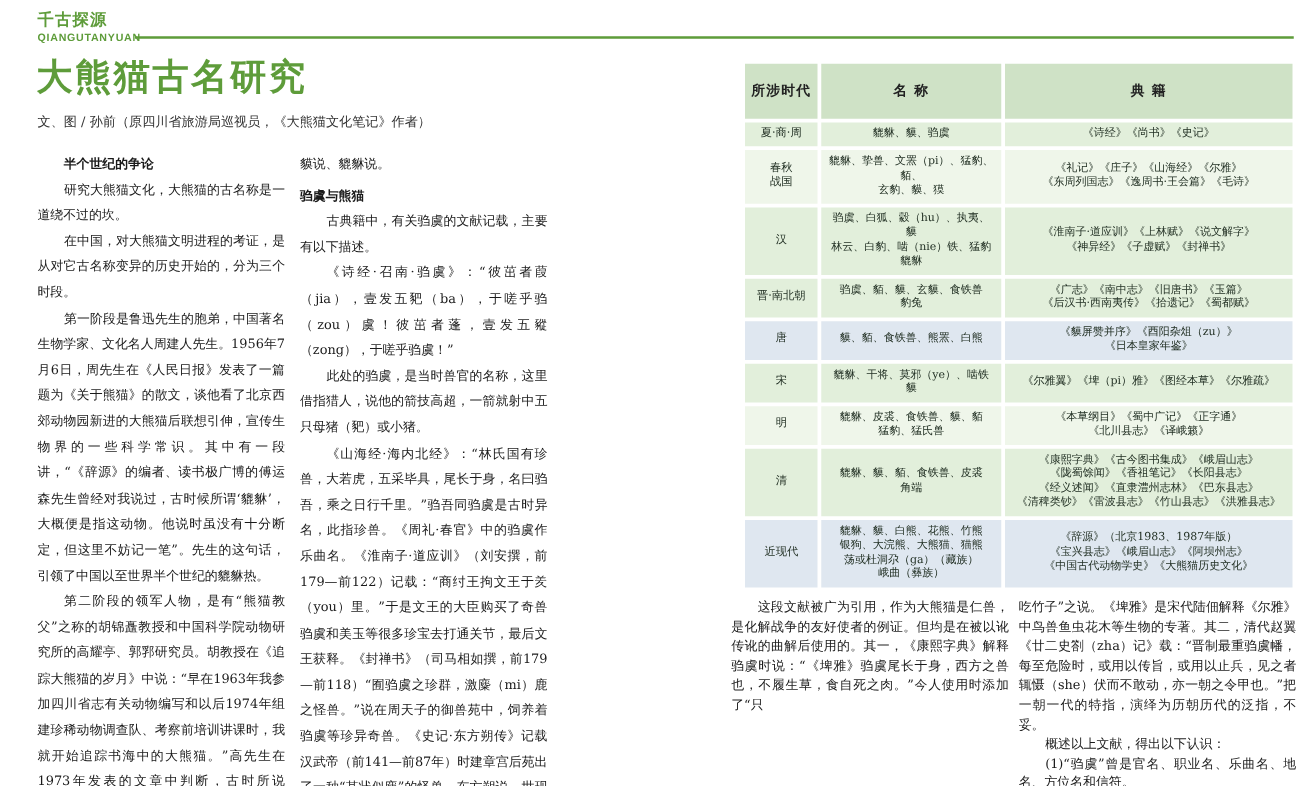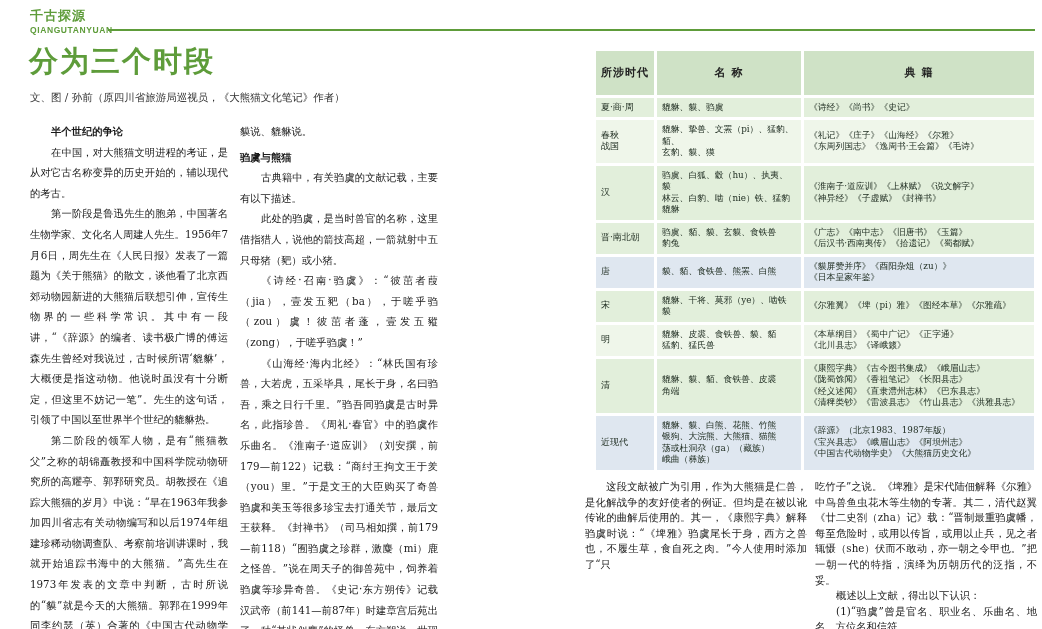--- a/index.html
+++ b/index.html
@@ -27,68 +27,69 @@
   .block.p{text-indent:2.05em;}
   .block.c{text-indent:0;}
   .block.h{font-weight:bold;margin-left:21px;}
   .block.hg{font-weight:bold;margin-top:5px;}
   
   #tablewrap{position:absolute;left:593px;top:48px;width:444px;}
   table.panda{border-collapse:separate;border-spacing:3px;width:444px;
               font-size:8.8px;line-height:11.5px;color:#223024;table-layout:fixed;}
   table.panda th{background:#cfe2c6;font-weight:bold;font-size:11px;color:#222;
                  text-align:center;padding:16px 2px;letter-spacing:1px;}
-  table.panda td{padding:4px 5px;vertical-align:middle;white-space:pre-line;}
+  table.panda td{padding:4px 5px;vertical-align:middle;white-space:pre-line;text-align:center;}
   td.era{font-size:9px;}
   col.c-era{width:58px;} col.c-names{width:144px;} col.c-books{width:230px;}
   .green{background:#e2efdb;}
   .light{background:#eff6ea;}
   .blue{background:#dfe7f0;}
   .caption{margin-top:6px;font-size:9.5px;color:#555;
            font-family:"DejaVu Sans","Liberation Sans",sans-serif;}
 </style>
 </head>
 <body>
 
 <div class="page">
 
   <header class="masthead">
     <div class="m-cn">千古探源</div>
     <div class="m-en">QIANGUTANYUAN</div>
   </header>
   <div class="rule"></div>
 
-  <h1 class="title">分为三个时段</h1>
+  <h1 class="title">大熊猫古名研究</h1>
   <div class="byline">文、图 / 孙前（原四川省旅游局巡视员，《大熊猫文化笔记》作者）</div>
 
   <div id="col1" class="textcol">
 
       <div class="block h">半个世纪的争论</div>
 
-
-      <div class="block p">在中国，对大熊猫文明进程的考证，是从对它古名称变异的历史开始的，辅以现代的考古。</div>
+      <div class="block p">研究大熊猫文化，大熊猫的古名称是一道绕不过的坎。</div>
+
+      <div class="block p">在中国，对大熊猫文明进程的考证，是从对它古名称变异的历史开始的，分为三个时段。</div>
 
       <div class="block p">第一阶段是鲁迅先生的胞弟，中国著名生物学家、文化名人周建人先生。1956年7月6日，周先生在《人民日报》发表了一篇题为《关于熊猫》的散文，谈他看了北京西郊动物园新进的大熊猫后联想引伸，宣传生物界的一些科学常识。其中有一段讲，“《辞源》的编者、读书极广博的傅运森先生曾经对我说过，古时候所谓‘貔貅’，大概便是指这动物。他说时虽没有十分断定，但这里不妨记一笔”。先生的这句话，引领了中国以至世界半个世纪的貔貅热。</div>
 
       <div class="block p">第二阶段的领军人物，是有“熊猫教父”之称的胡锦矗教授和中国科学院动物研究所的高耀亭、郭郛研究员。胡教授在《追踪大熊猫的岁月》中说：“早在1963年我参加四川省志有关动物编写和以后1974年组建珍稀动物调查队、考察前培训讲课时，我就开始追踪书海中的大熊猫。”高先生在1973年发表的文章中判断，古时所说的“貘”就是今天的大熊猫。郭郛在1999年同李约瑟（英）合著的《中国古代动物学史》中认为貘是大熊猫的古名称。</div>
 
     </div>
 
   <div id="col2" class="textcol">
 
       <div class="block c">貘说、貔貅说。</div>
 
 
       <div class="block hg">驺虞与熊猫</div>
 
       <div class="block p">古典籍中，有关驺虞的文献记载，主要有以下描述。</div>
 
+      <div class="block p">《诗经·召南·驺虞》：“彼茁者葭（jia），壹发五豝（ba），于嗟乎驺（zou）虞！彼茁者蓬，壹发五豵（zong），于嗟乎驺虞！”</div>
+
       <div class="block p">此处的驺虞，是当时兽官的名称，这里借指猎人，说他的箭技高超，一箭就射中五只母猪（豝）或小猪。</div>
-
-      <div class="block p">《诗经·召南·驺虞》：“彼茁者葭（jia），壹发五豝（ba），于嗟乎驺（zou）虞！彼茁者蓬，壹发五豵（zong），于嗟乎驺虞！”</div>
 
       <div class="block p">《山海经·海内北经》：“林氏国有珍兽，大若虎，五采毕具，尾长于身，名曰驺吾，乘之日行千里。”驺吾同驺虞是古时异名，此指珍兽。《周礼·春官》中的驺虞作乐曲名。《淮南子·道应训》（刘安撰，前179—前122）记载：“商纣王拘文王于羑（you）里。”于是文王的大臣购买了奇兽驺虞和美玉等很多珍宝去打通关节，最后文王获释。《封禅书》（司马相如撰，前179—前118）“囿驺虞之珍群，激麋（mi）鹿之怪兽。”说在周天子的御兽苑中，饲养着驺虞等珍异奇兽。《史记·东方朔传》记载汉武帝（前141—前87年）时建章宫后苑出了一种“其状似麋”的怪兽，东方朔说，世现驺牙（驺虞），必有匈奴来归顺。果然应验。</div>
 
     </div>
 
   <div id="tablewrap">
     <table class="panda">
       <colgroup>
         <col class="c-era">
           <col class="c-names">

